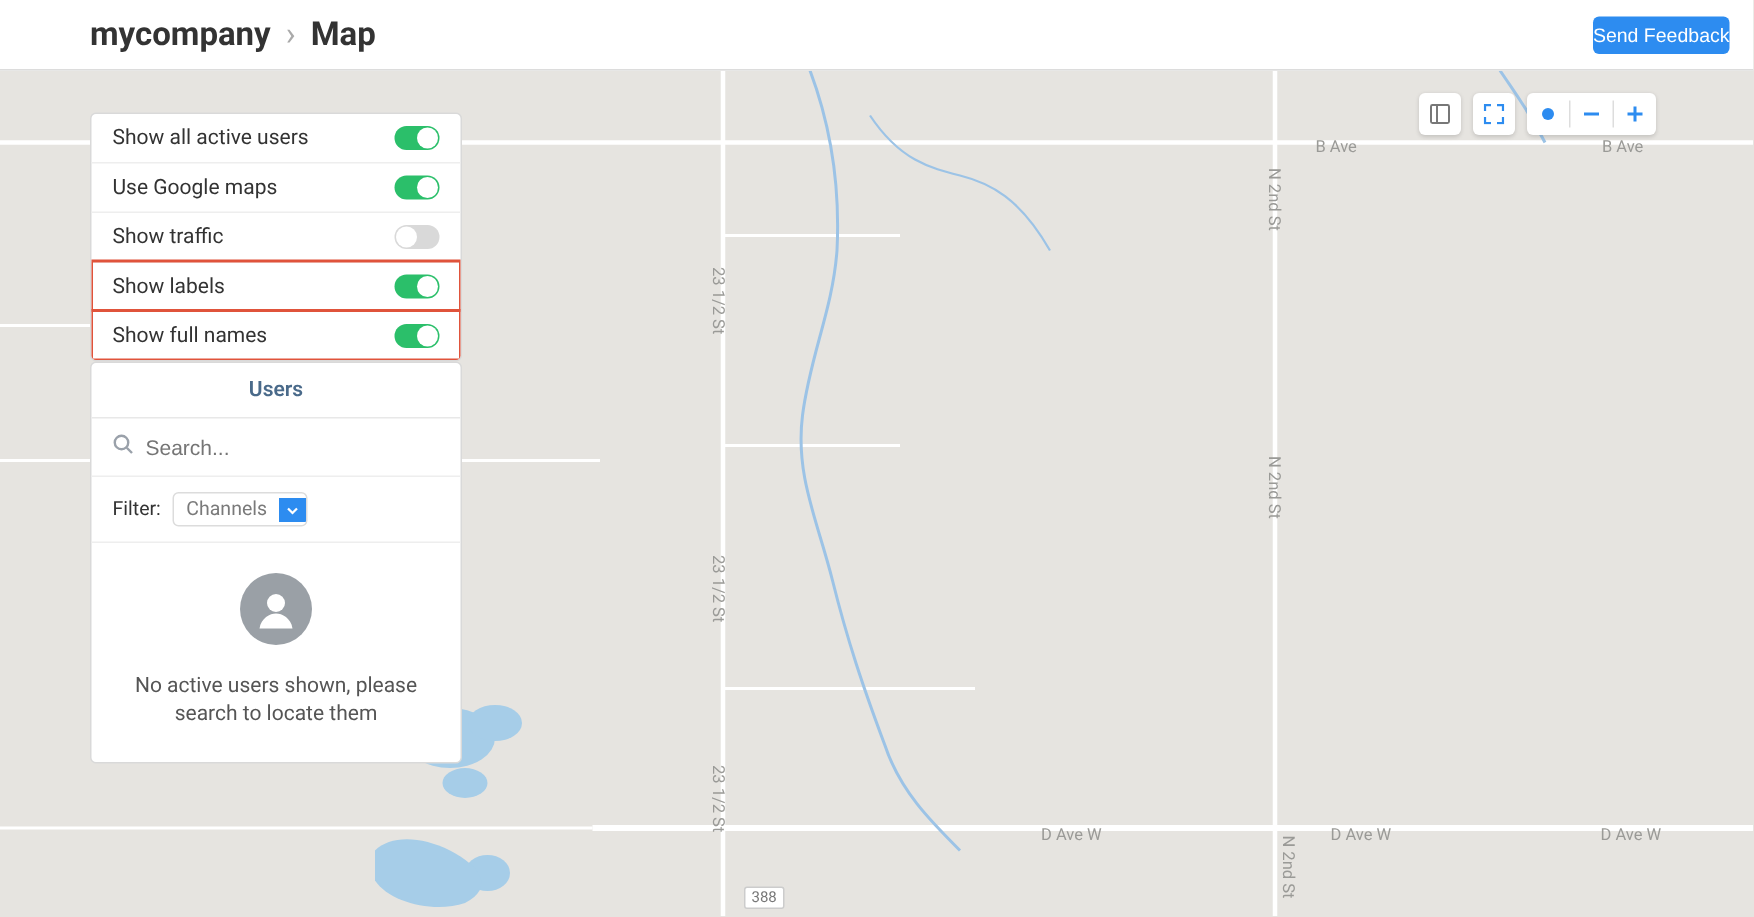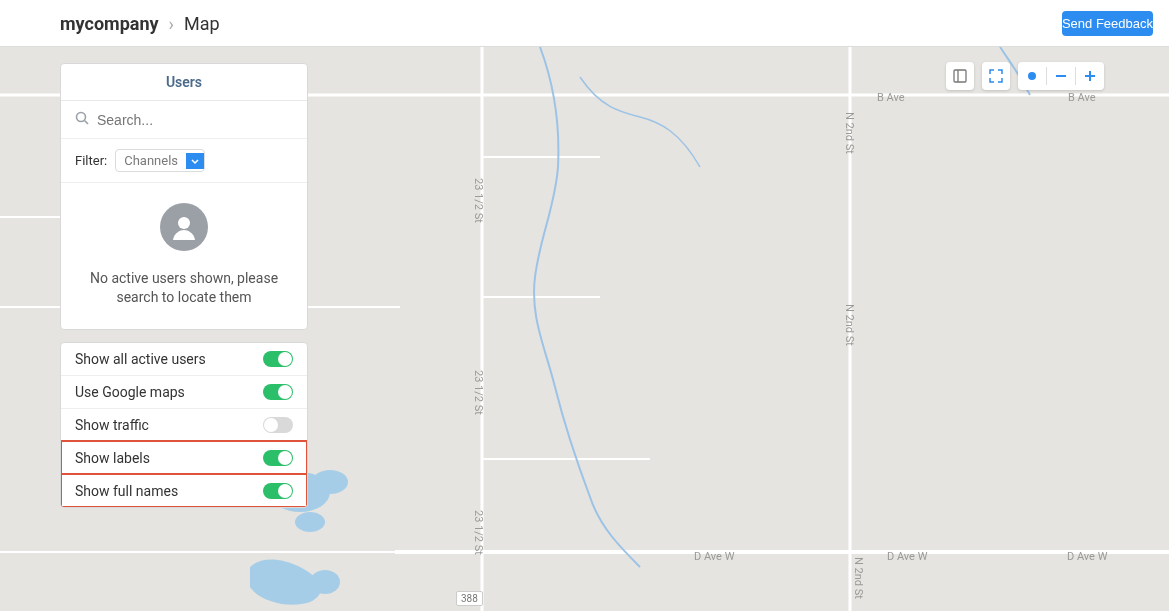--- a/index.html
+++ b/index.html
@@ -21,26 +21,26 @@
     border-bottom: 1px solid #dcdcdc;
     display: flex;
     align-items: center;
     padding: 0 16px 0 60px;
     z-index: 20;
   }
   .breadcrumb {
     display: flex;
     align-items: center;
     gap: 10px;
-    font-size: 18px;
+    font-size: 22px;
     color: #555;
   }
   .breadcrumb .company { font-weight: 700; color: #333; }
   .breadcrumb .chev { color: #aaa; }
-  .breadcrumb .page { font-weight: 400; color: #333; }
+  .breadcrumb .page { font-weight: 700; color: #333; }
   .feedback-btn {
     margin-left: auto;
     background: #2d8cf0;
     color: #fff;
     border: none;
     border-radius: 4px;
     padding: 5px 0;
     font-size: 13px;
     cursor: pointer;
   }
@@ -238,21 +238,21 @@
 
     <ellipse cx="300" cy="445" rx="30" ry="20" fill="#a6cde8"></ellipse>
     <ellipse cx="330" cy="435" rx="18" ry="12" fill="#a6cde8"></ellipse>
     <ellipse cx="310" cy="475" rx="15" ry="10" fill="#a6cde8"></ellipse>
     <ellipse cx="325" cy="535" rx="15" ry="12" fill="#a6cde8"></ellipse>
     <path d="M 250 520 C 260 510, 280 510, 300 520 C 320 530, 330 545, 310 555 C 290 562, 260 555, 250 540 Z" fill="#a6cde8"></path>
   </svg>
 
   <div></div>
 
-  <div class="route-badge" style="left:456px; top:544px;">388</div>
+  <div class="route-badge" style="left:496px; top:544px;">388</div>
 <div class="map-label" style="left: 877px; top: 44px;">B Ave</div>
     <div class="map-label" style="left: 1068px; top: 44px;">B Ave</div>
     <div class="map-label v" style="left: 843px; top: 65px;">N 2nd St</div>
     <div class="map-label v" style="left: 843px; top: 257px;">N 2nd St</div>
     <div class="map-label v" style="left: 852px; top: 510px;">N 2nd St</div>
     <div class="map-label v" style="left: 472px; top: 131px;">23 1/2 St</div>
     <div class="map-label v" style="left: 472px; top: 323px;">23 1/2 St</div>
     <div class="map-label v" style="left: 472px; top: 463px;">23 1/2 St</div>
     <div class="map-label" style="left: 694px; top: 503px;">D Ave W</div>
     <div class="map-label" style="left: 887px; top: 503px;">D Ave W</div>
@@ -291,20 +291,53 @@
     <div class="ctrl-btn blue">
       <svg width="12" height="12">
           <line x1="1" y1="6" x2="11" y2="6" stroke="#2d8cf0" stroke-width="2"></line>
           <line x1="6" y1="1" x2="6" y2="11" stroke="#2d8cf0" stroke-width="2"></line>
         </svg>
     </div>
   </div>
 </div>
 
 <div class="sidebar">
+  <div class="card settings-card" id="settings-container">
+      <div class="setting-row">
+        <span>Show all active users</span>
+        <div class="toggle on">
+          <div class="knob"></div>
+        </div>
+      </div>
+      <div class="setting-row">
+        <span>Use Google maps</span>
+        <div class="toggle on">
+          <div class="knob"></div>
+        </div>
+      </div>
+      <div class="setting-row">
+        <span>Show traffic</span>
+        <div class="toggle">
+          <div class="knob"></div>
+        </div>
+      </div>
+      <div class="setting-row hl">
+        <span>Show labels</span>
+        <div class="toggle on">
+          <div class="knob"></div>
+        </div>
+      </div>
+      <div class="setting-row hl">
+        <span>Show full names</span>
+        <div class="toggle on">
+          <div class="knob"></div>
+        </div>
+      </div>
+    </div>
+
   <div class="card">
     <div class="card-header">Users</div>
     <div class="search-row">
       <span class="icon">
         <svg width="14" height="14" viewBox="0 0 14 14" fill="none" stroke="#9aa1aa" stroke-width="1.6">
             <circle cx="6" cy="6" r="4.5"></circle>
             <line x1="9.5" y1="9.5" x2="13" y2="13"></line>
           </svg>
       </span>
       <input class="search-input" placeholder="Search..." style="">
@@ -323,46 +356,13 @@
     <div class="empty-state">
       <div class="avatar-placeholder">
         <svg width="30" height="30" viewBox="0 0 30 30">
             <circle cx="15" cy="11" r="6" fill="#fff"></circle>
             <path d="M4 28c1-7 7-10 11-10s10 3 11 10" fill="#fff"></path>
           </svg>
       </div>
       <div class="empty-text">No active users shown, please search to locate them</div>
     </div>
   </div>
-
-  <div class="card settings-card" id="settings-container">
-      <div class="setting-row">
-        <span>Show all active users</span>
-        <div class="toggle on">
-          <div class="knob"></div>
-        </div>
-      </div>
-      <div class="setting-row">
-        <span>Use Google maps</span>
-        <div class="toggle on">
-          <div class="knob"></div>
-        </div>
-      </div>
-      <div class="setting-row">
-        <span>Show traffic</span>
-        <div class="toggle">
-          <div class="knob"></div>
-        </div>
-      </div>
-      <div class="setting-row hl">
-        <span>Show labels</span>
-        <div class="toggle on">
-          <div class="knob"></div>
-        </div>
-      </div>
-      <div class="setting-row hl">
-        <span>Show full names</span>
-        <div class="toggle on">
-          <div class="knob"></div>
-        </div>
-      </div>
-    </div>
 </div>
 
 </body></html>

